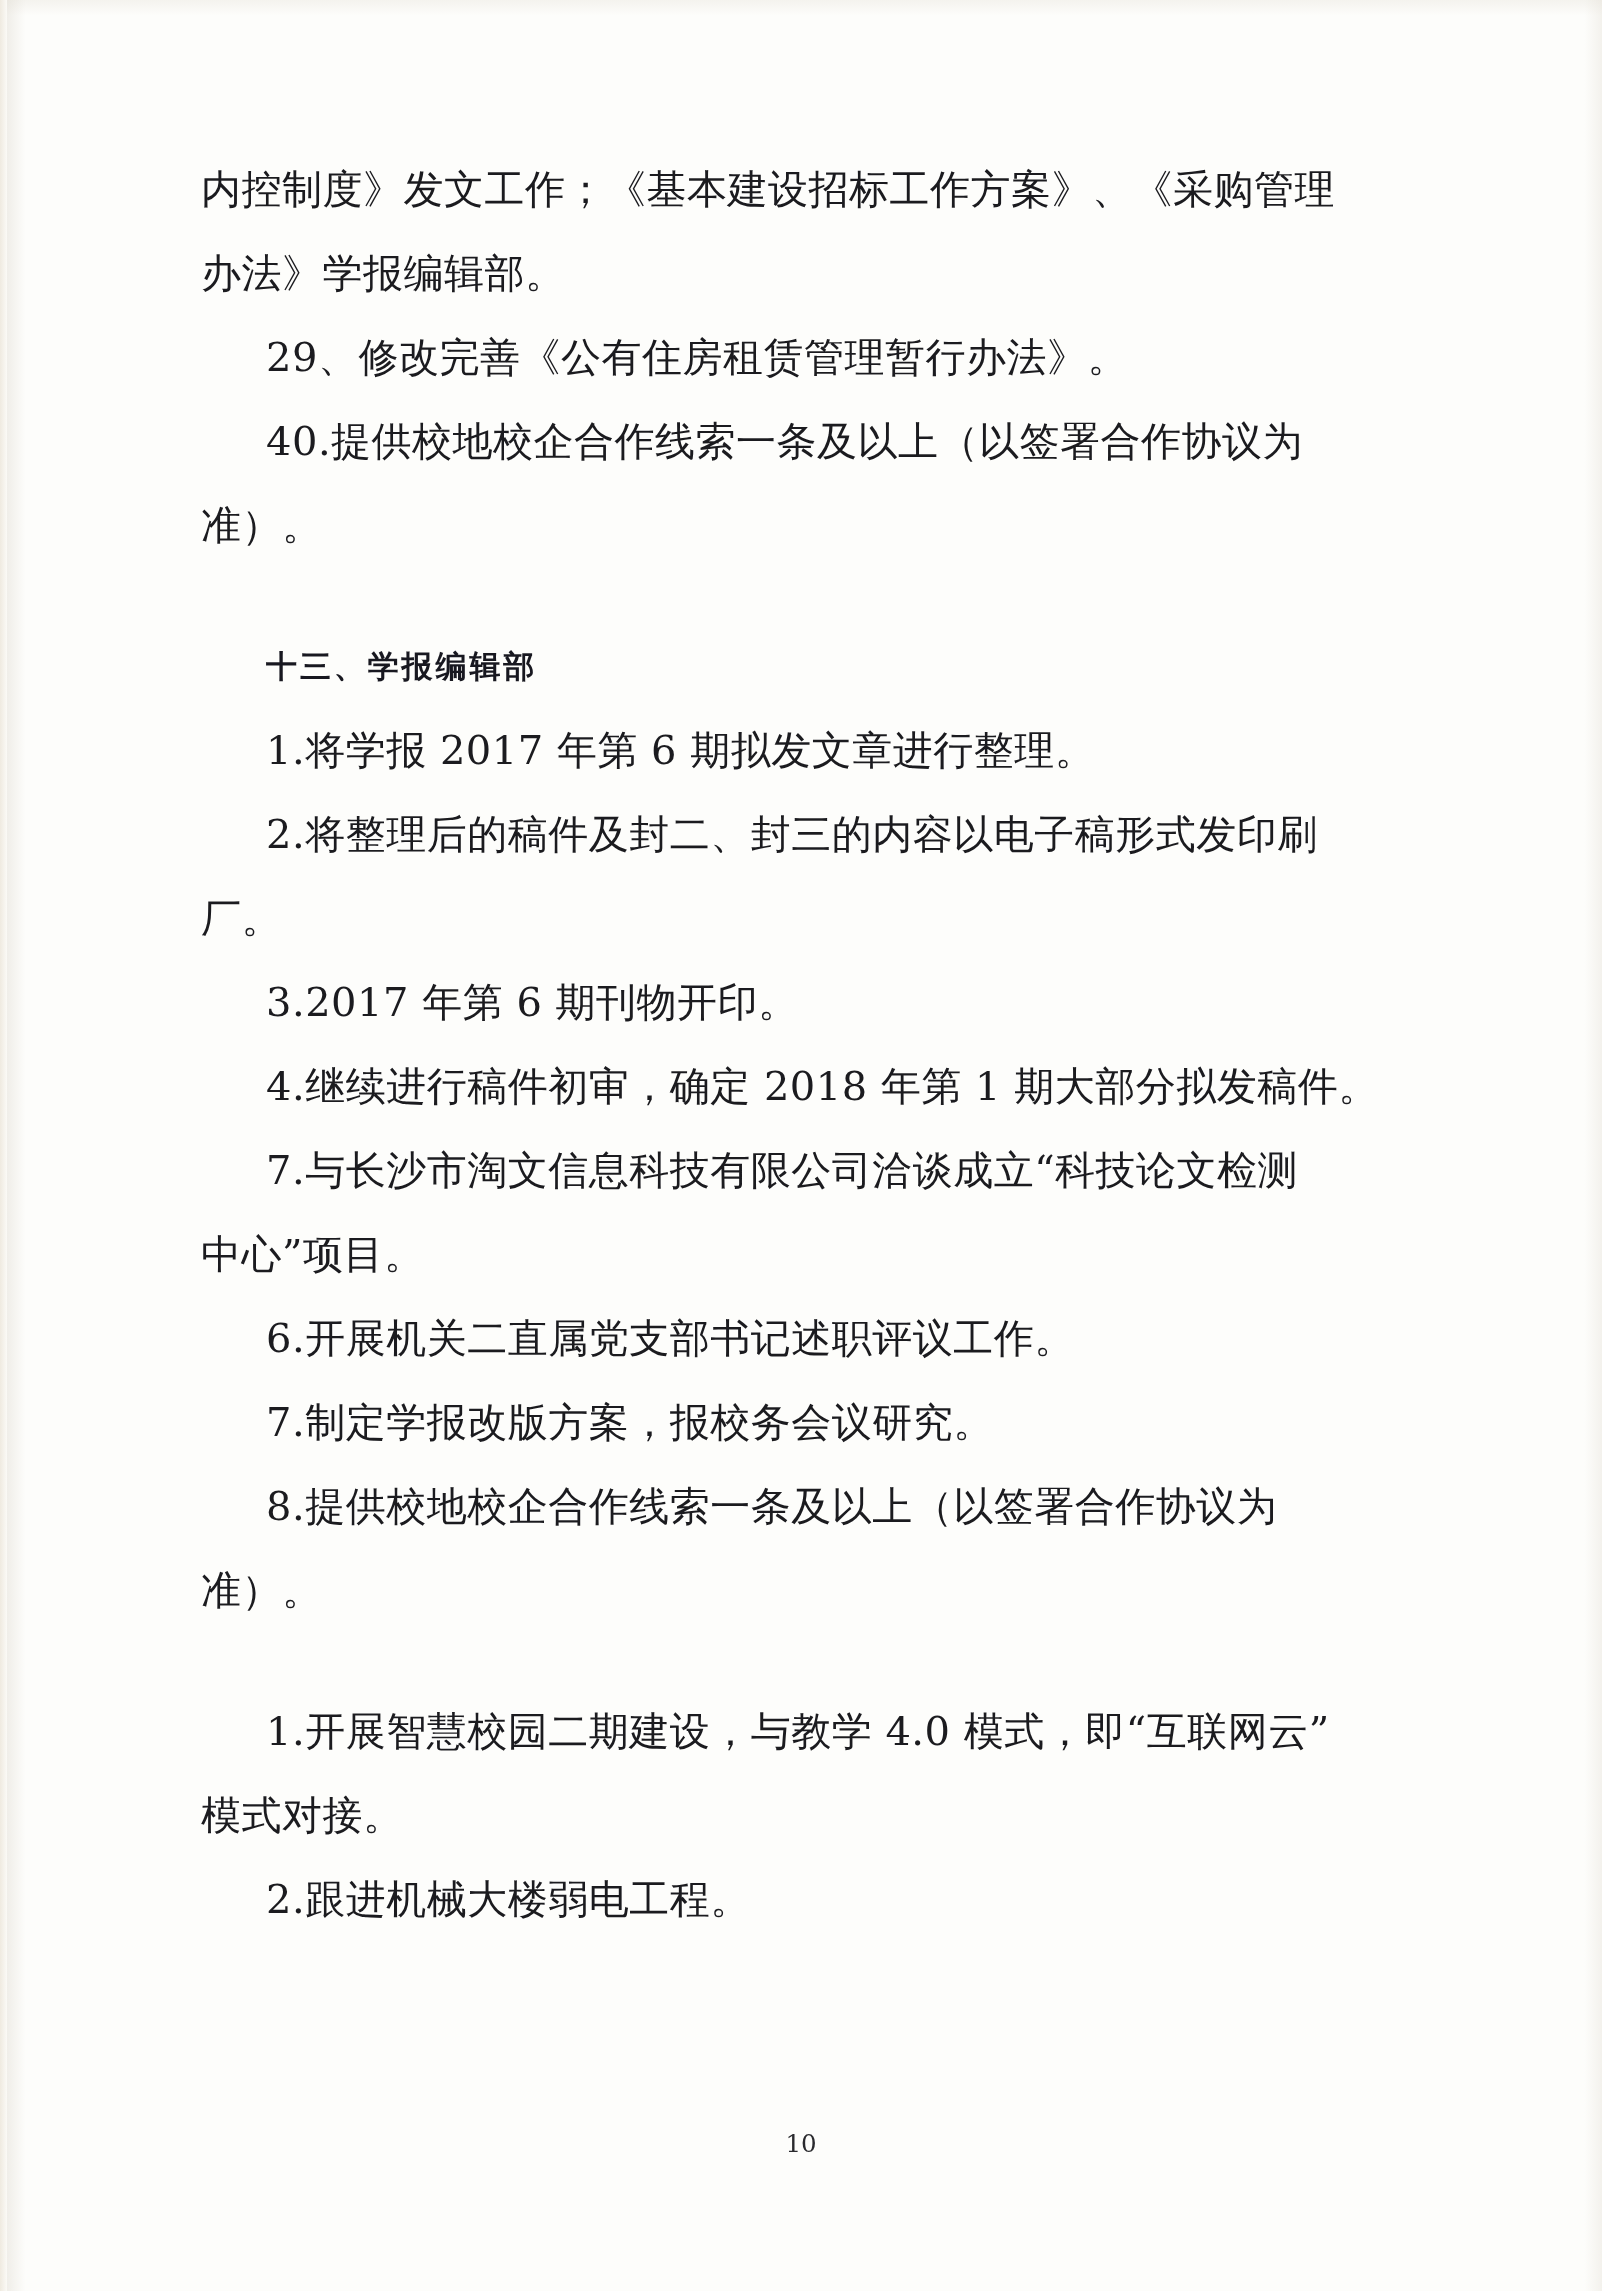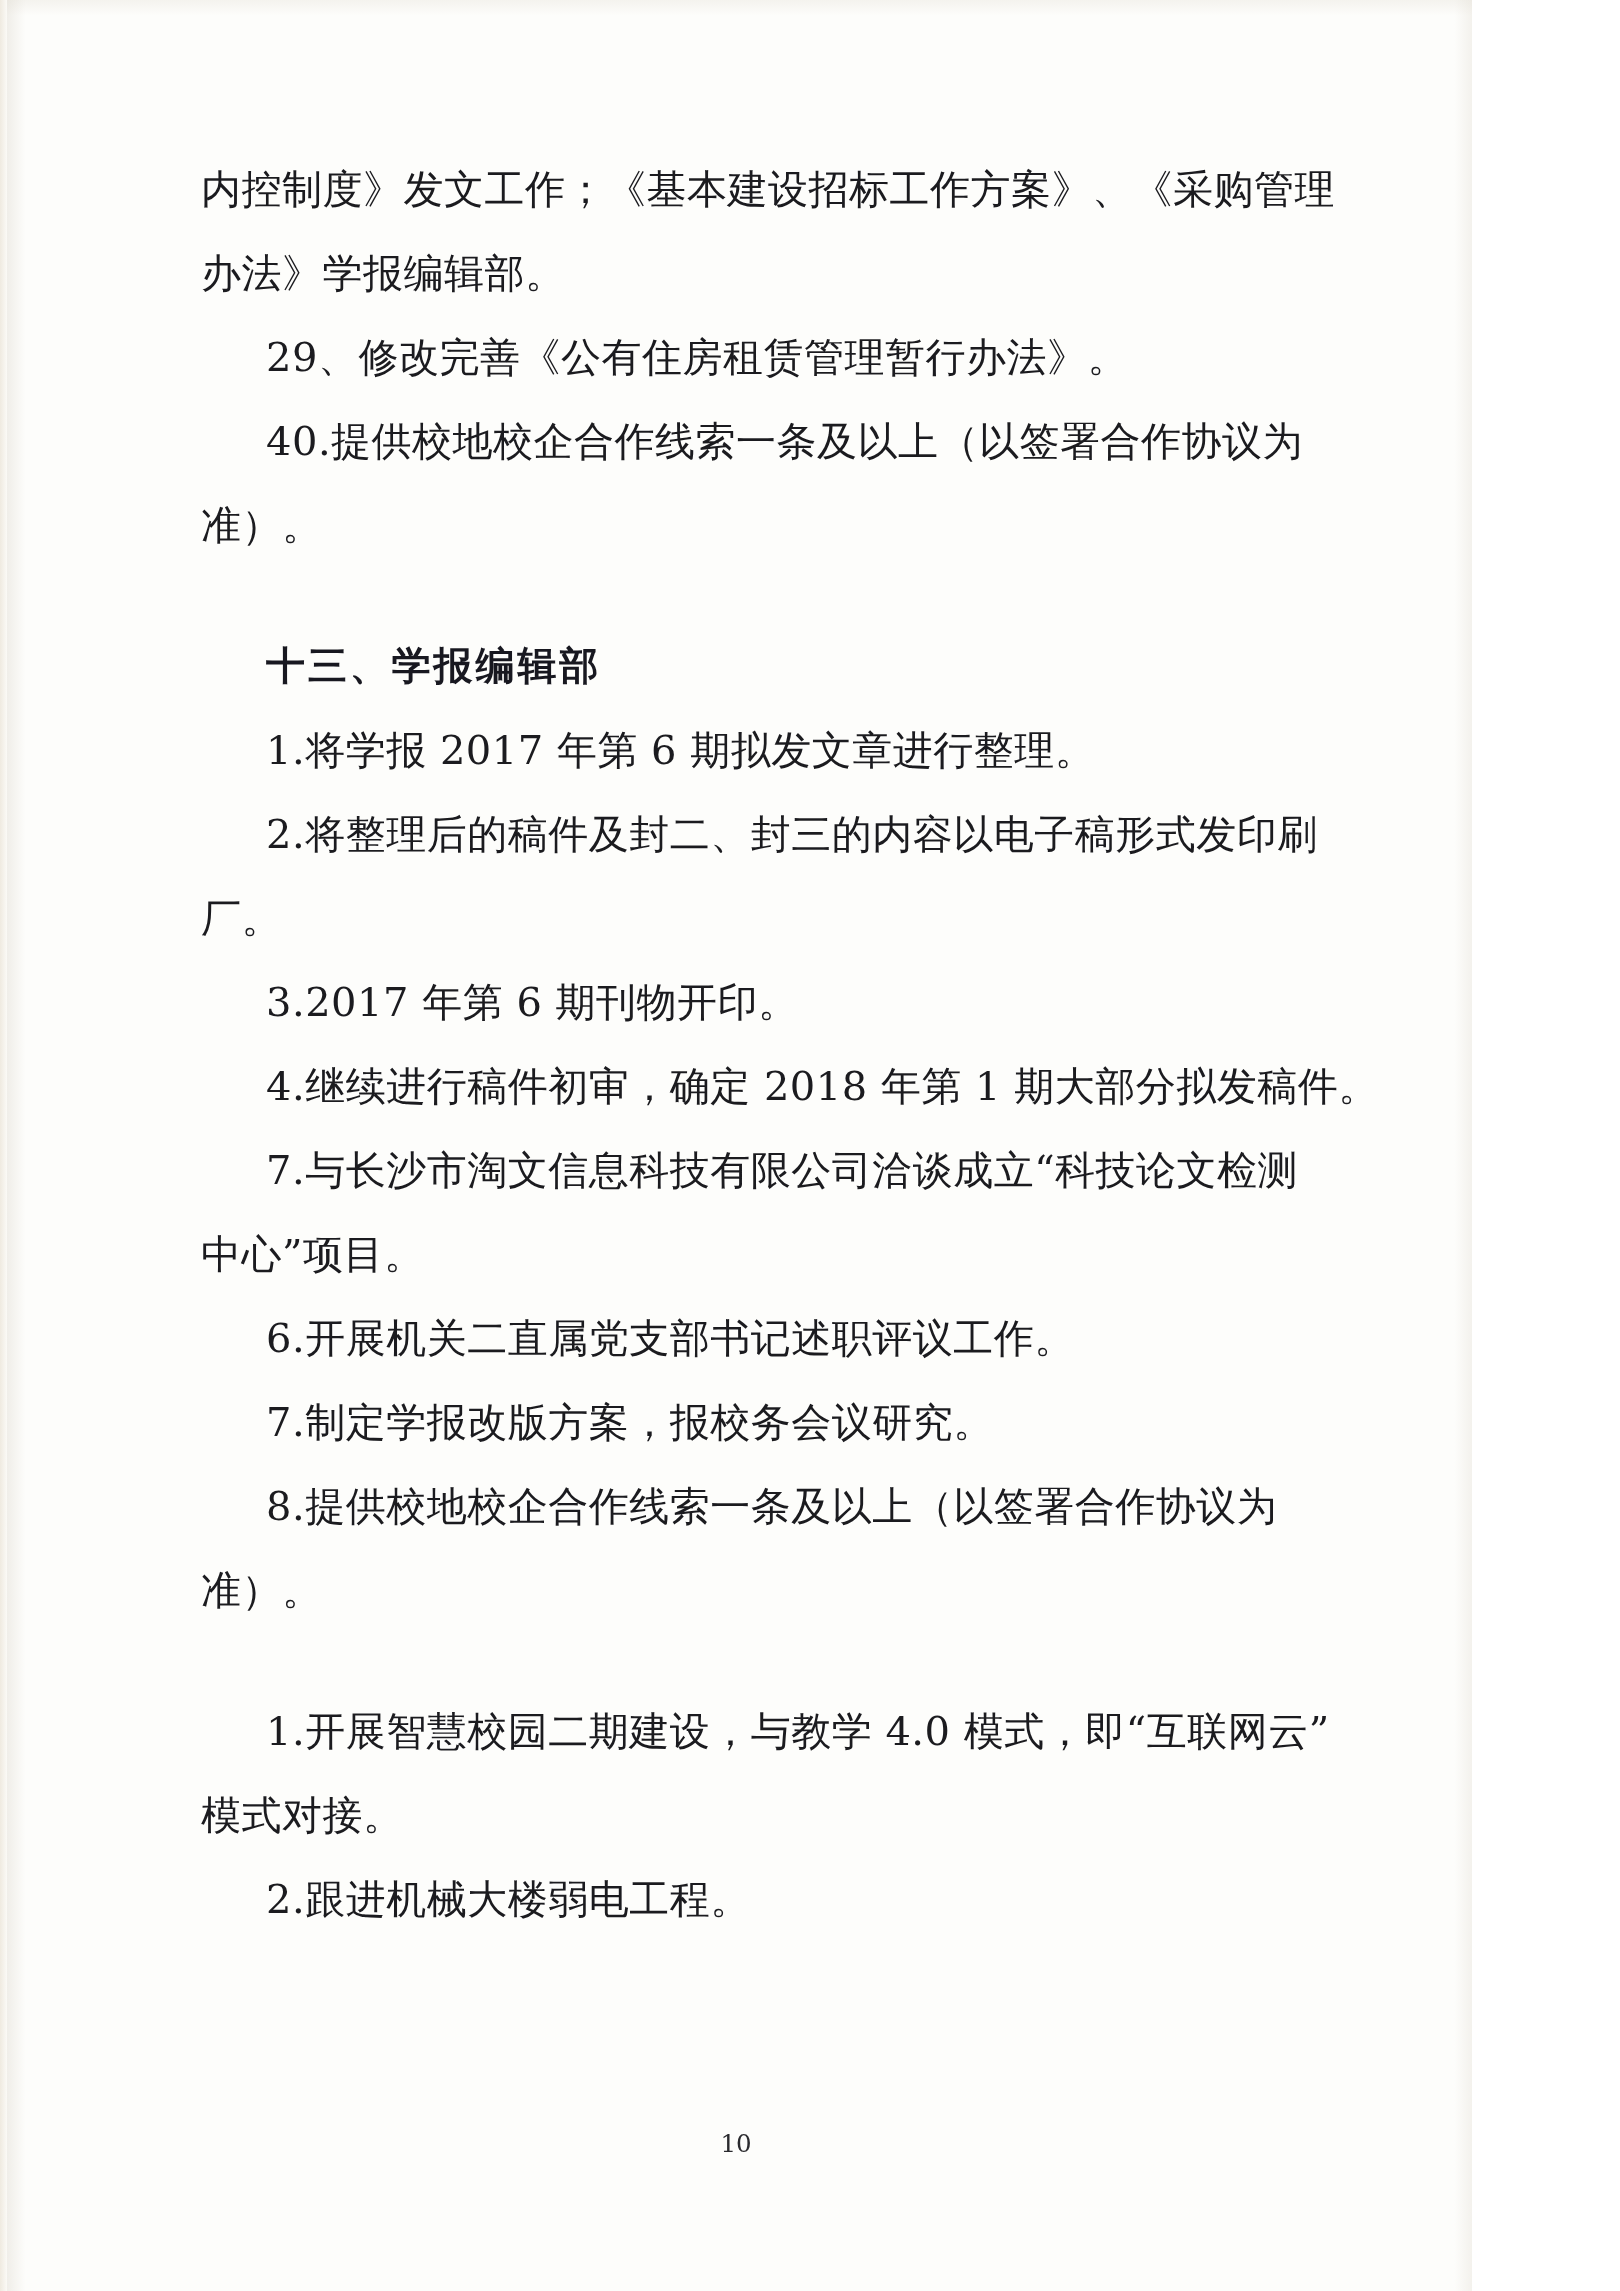--- a/index.html
+++ b/index.html
@@ -5,21 +5,21 @@
   html, body {
     margin: 0;
     padding: 0;
     background: #ffffff;
   }
   body {
     font-family: "DejaVu Serif", "Liberation Serif", serif;
   }
   .page {
     position: relative;
-    width: 1472px;
+    width: 1602px;
     height: 2292px;
     background: #fdfdfb;
     box-sizing: border-box;
     overflow: hidden;
   }
   
   .page::before {
     content: "";
     position: absolute;
     inset: 0;
@@ -55,21 +55,21 @@
   .body-line {
     text-indent: 0;
   }
   .indent {
     text-indent: 65px;
   }
   .heading {
     text-indent: 65px;
     font-family: "DejaVu Sans", "Liberation Sans", sans-serif;
     font-weight: 700;
-    font-size: 39px;
+    font-size: 31px;
     letter-spacing: 2.9px;
     color: #181820;
   }
   .gap-md { height: 57px; }
   .footer {
     position: absolute;
     left: 0;
     right: 0;
     top: 2129px;
     text-align: center;

